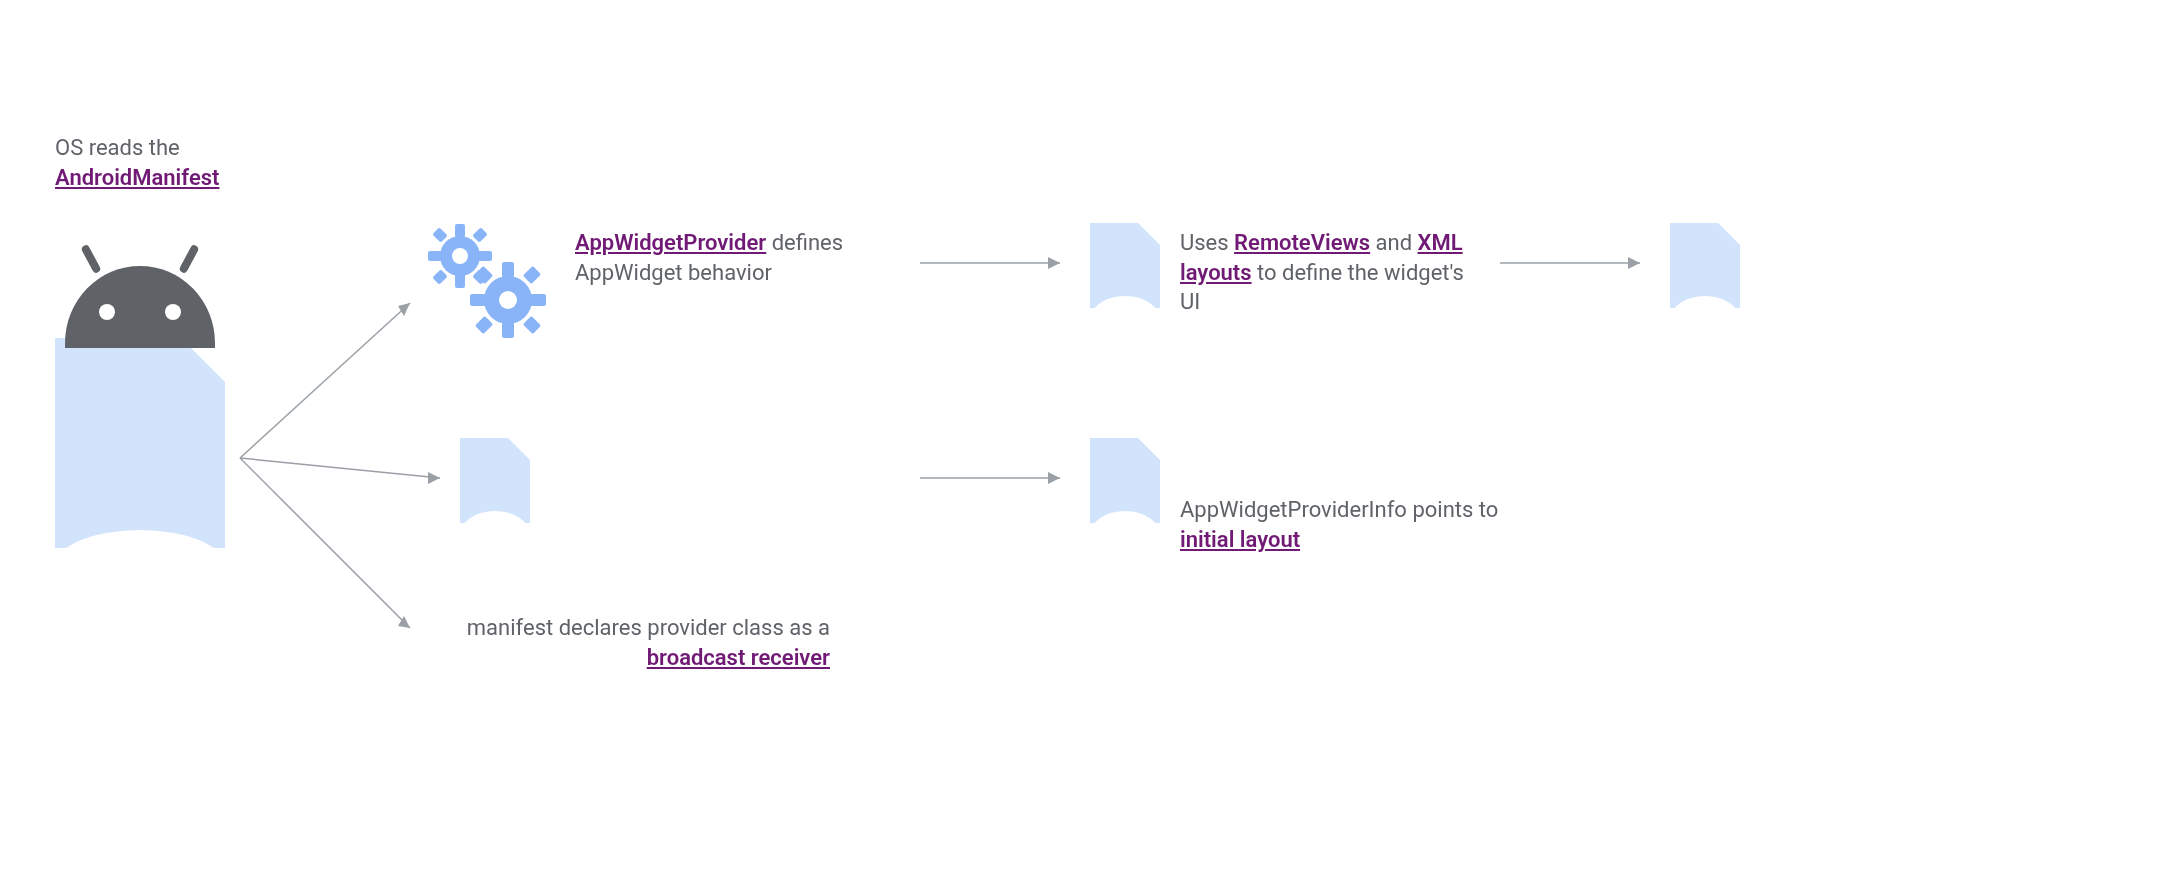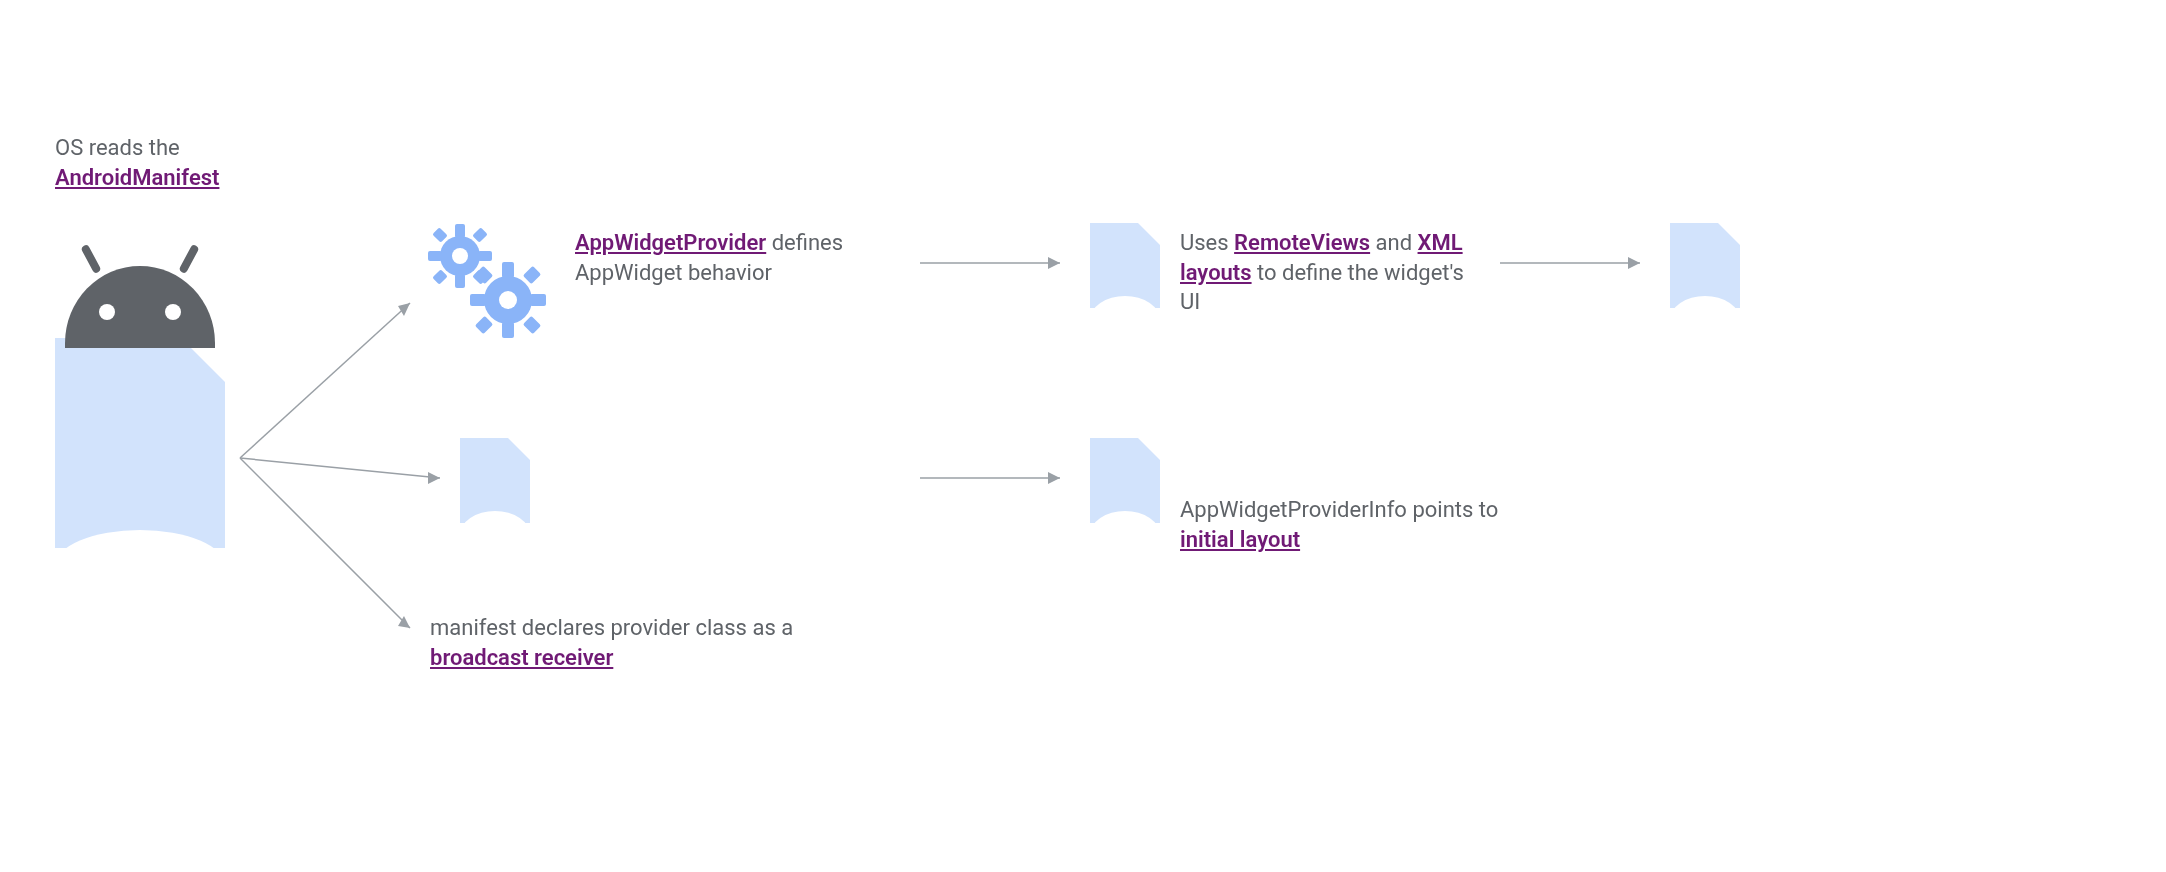--- a/index.html
+++ b/index.html
@@ -168,17 +168,17 @@
 
   <div class="file-icon" style="left:1670px; top:215px;"></div>
 
   <div class="file-icon" style="left:460px; top:430px;"></div>
 
   <div class="file-icon" style="left:1090px; top:430px;"></div>
   <div class="txt" style="left:1180px; top:440px; width:320px;margin-top:47px;">
     <span>AppWidgetProviderInfo points to </span><span class="bold-blue">initial layout</span>
   </div>
 
-  <div class="txt" style="left:430px; top:605px; width:400px;">
+  <div class="txt" style="left:430px; top:605px; width:400px;text-align:right;">
     <span>manifest declares provider class as a </span><span class="bold-blue">broadcast receiver</span>
   </div>
 
 </div>
 
 </body></html>

